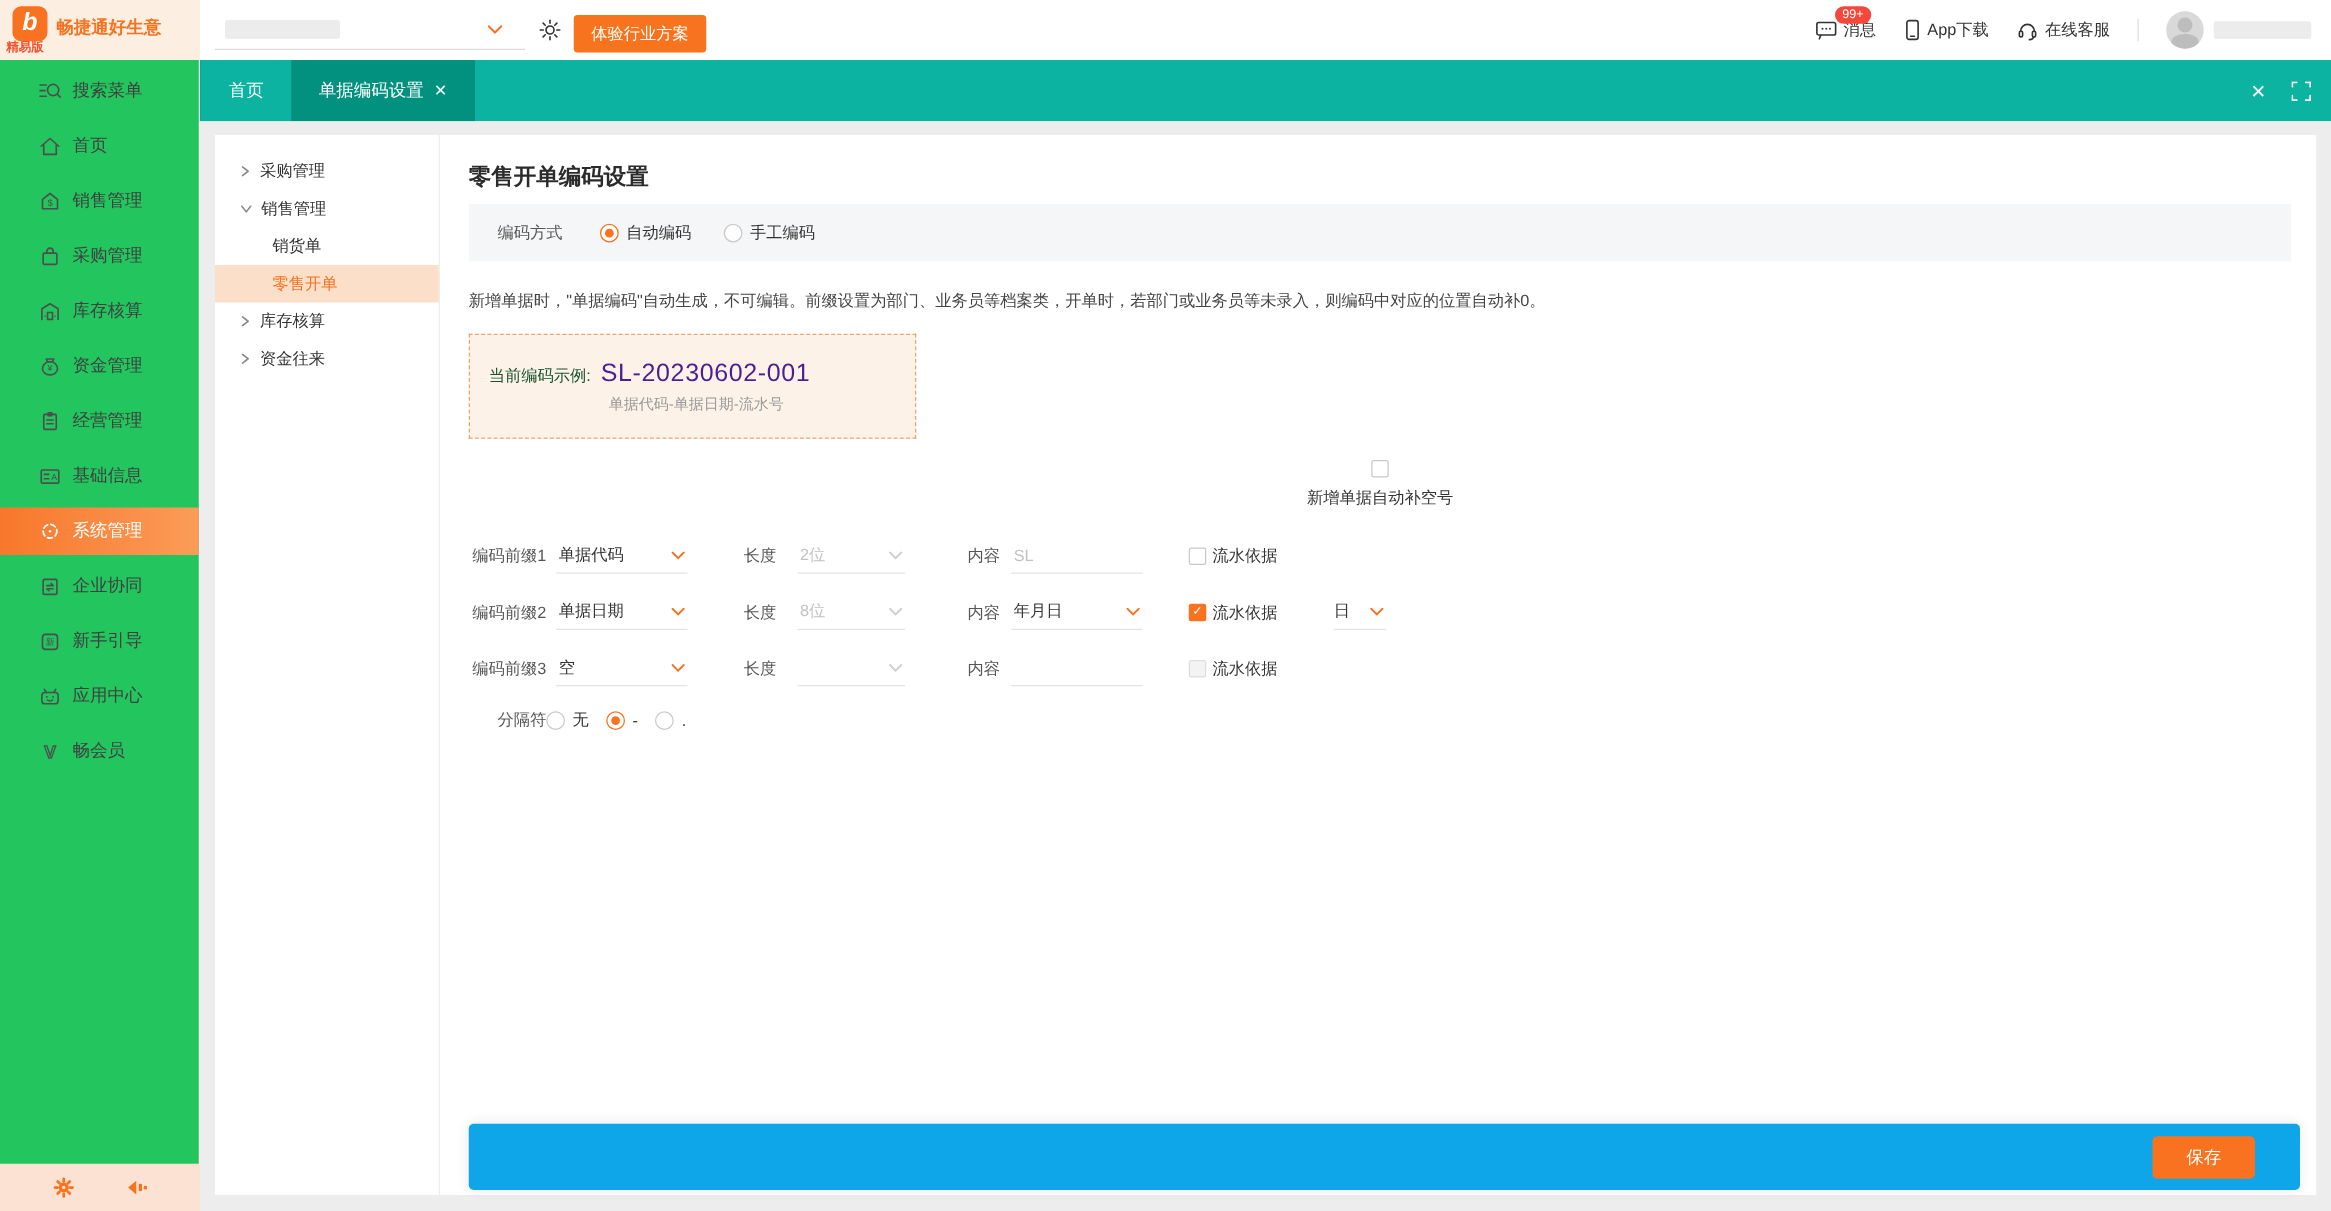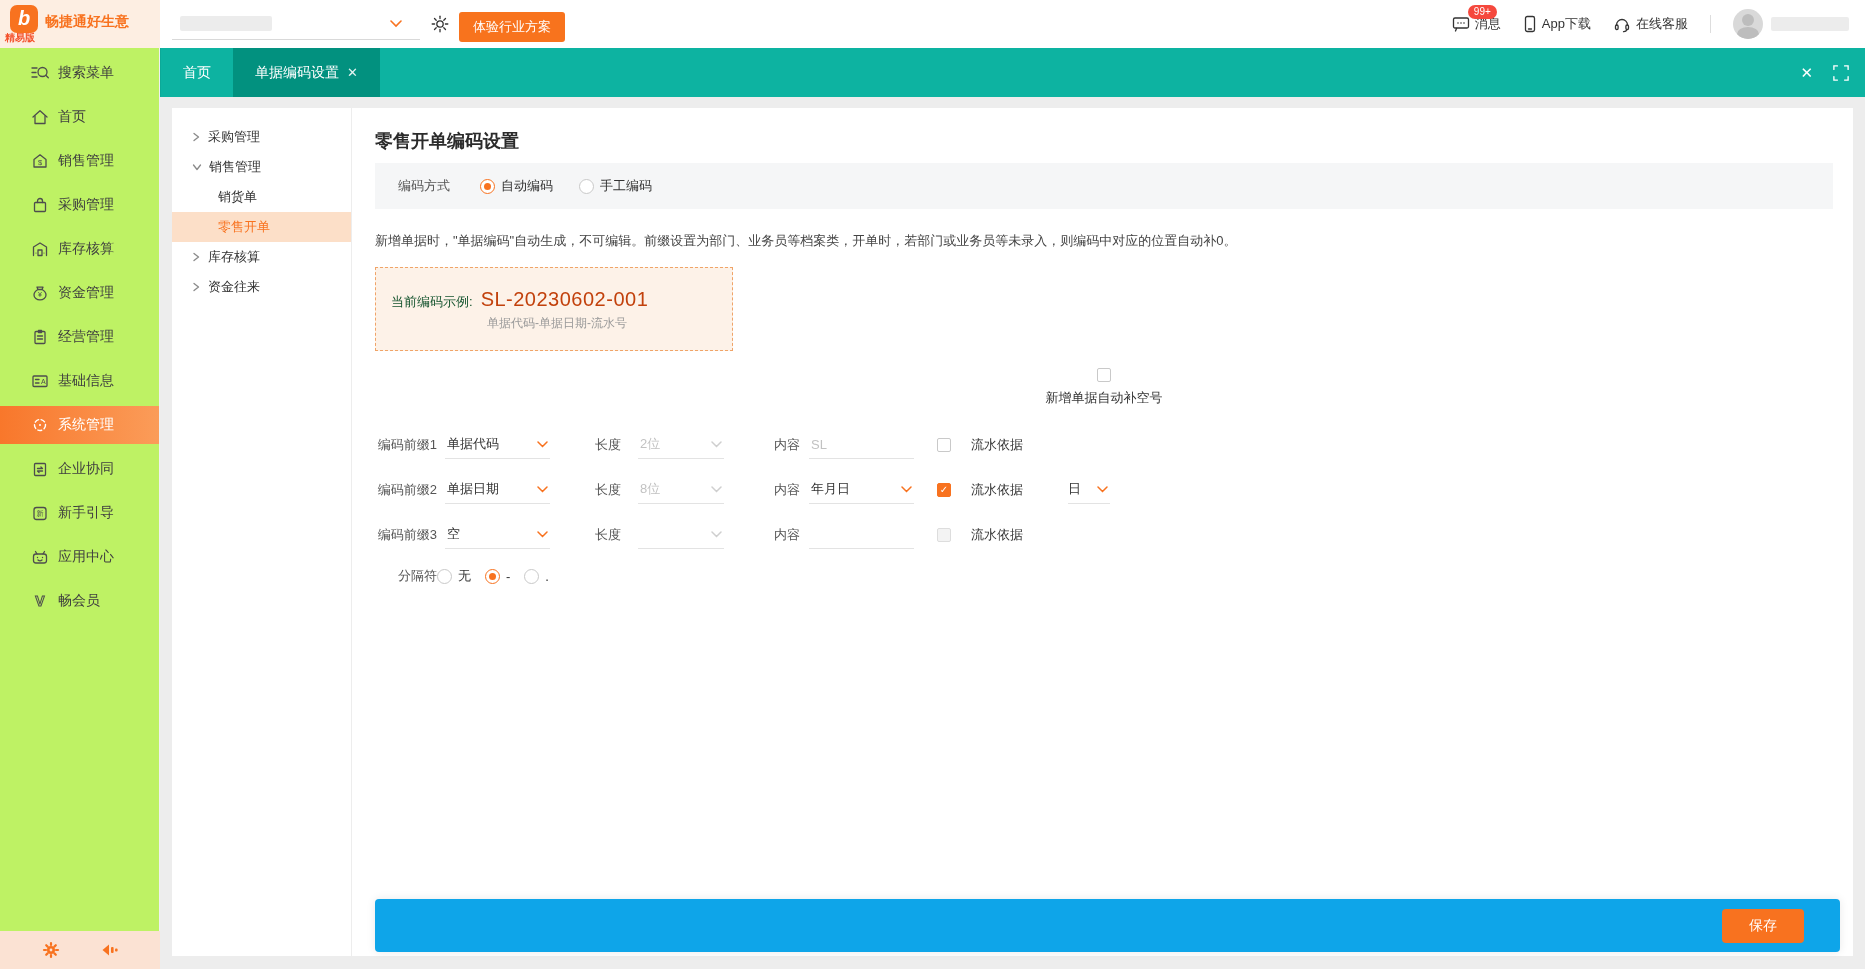--- a/index.html
+++ b/index.html
@@ -36,21 +36,21 @@
   .tabbar { position:absolute; left:160px; top:48px; width:1705px; height:49px; background:#0db3a1; display:flex; align-items:stretch; }
   .tab { display:flex; align-items:center; gap:8px; padding:0 22px; color:#fff; font-size:14px; cursor:pointer; }
   .tab.home { background:#0db3a1; border-left:1px solid rgba(0,0,0,0.05); }
   .tab.active { background:#02917f; }
   .tab-close { font-size:13px; opacity:.9; }
   .tab-spacer { flex:1; }
   .tab-icons { display:flex; align-items:center; gap:20px; padding-right:16px; color:#fff; }
   .tab-icons .tico { cursor:pointer; display:flex; align-items:center; }
 
   
-  .sidebar { position:absolute; left:0; top:48px; width:160px; height:921px; background:#bef264; border-right:1px solid #f0f0f0; }
+  .sidebar { position:absolute; left:0; top:48px; width:160px; height:921px; background:#22c55e; border-right:1px solid #f0f0f0; }
   .side-list { padding-top:6px; }
   .side-item { height:38px; margin-bottom:6px; display:flex; align-items:center; padding-left:30px; gap:8px;
     font-size:14px; color:#3f3f3f; cursor:pointer; }
   .side-item svg { flex:0 0 auto; }
   .side-item.active { background:linear-gradient(90deg,#f8772b 0%,#fb9c59 100%); color:#fff; }
   .side-bottom { position:absolute; left:0; bottom:0; width:160px; height:38px; background:#fbe2d3;
     display:flex; align-items:center; justify-content:space-around; padding:0 22px; }
   .side-bottom .sbico { cursor:pointer; display:flex; align-items:center; }
 
   
@@ -70,21 +70,21 @@
   .toolbar { margin-top:10px; height:46px; background:#f5f6f7; display:flex; align-items:center; padding-left:23px; font-size:13px; }
   .toolbar .tb-label { color:#555; margin-right:30px; }
   .radio-opt { display:flex; align-items:center; gap:6px; margin-right:26px; cursor:pointer; color:#333; }
   .radio { width:15px; height:15px; border-radius:50%; border:1px solid #c9c9c9; background:#fff; position:relative; flex:0 0 auto; }
   .radio.on { border-color:#f8721f; }
   .radio.on::after { content:""; position:absolute; left:3px; top:3px; width:7px; height:7px; border-radius:50%; background:#f8721f; }
   .desc { margin-top:23px; font-size:13px; color:#444; }
   .example-box { margin-top:17px; width:358px; height:84px; background:#fdf2e8; border:1px dashed #f0a468; padding:20px 0 0 15px; }
   .ex-line1 { display:flex; align-items:baseline; gap:8px; }
   .ex-label { font-size:13px; color:#14532d; }
-  .ex-code { font-size:20px; color:#c2410c; letter-spacing:.5px; }
+  .ex-code { font-size:20px; color:#4c1d95; letter-spacing:.5px; }
   .ex-hint { margin-top:4px; margin-left:96px; font-size:12px; color:#999; }
   .check-row { margin-top:17px; display:flex; align-items:center; gap:7px; font-size:13px; color:#333; cursor:pointer;flex-direction:column; }
   .checkbox { width:14px; height:14px; border:1px solid #c9c9c9; border-radius:2px; background:#fff; flex:0 0 auto;
     display:flex; align-items:center; justify-content:center; }
   .checkbox.on { background:#f8721f; border-color:#f8721f; color:#fff; font-size:10px; line-height:1; }
   .checkbox.dis { background:#f3f3f3; border-color:#ddd; }
 
   .form { margin-top:23px; }
   .f-row { display:flex; align-items:center; height:29px; margin-bottom:16px; font-size:13px; }
   .col-label { width:62px; text-align:right; color:#555; flex:0 0 auto; }
@@ -93,21 +93,21 @@
   .sel.dis .val { color:#c2c2c2; }
   .sel .caret { position:absolute; right:2px; top:10px; }
   .w1 { width:105px; margin-left:8px; padding-left:2px; }
   .lab2 { width:36px; margin-left:40px; text-align:center; color:#555; flex:0 0 auto; }
   .w2 { width:86px; margin-left:12px; padding-left:2px; }
   .lab3 { width:30px; margin-left:50px; text-align:left; color:#555; flex:0 0 auto; }
   .w3 { width:105px; margin-left:5px; padding-left:2px; }
   .inp { border:none; border-bottom:1px solid #e3e3e3; height:28px; font-size:13px; color:#333;
     font-family:"Liberation Sans","DejaVu Sans",sans-serif; background:transparent; outline:none; }
   .inp.gray { color:#c2c2c2; }
-  .serial-chk { margin-left:23px; display:flex; align-items:center; gap:20px; cursor:pointer; color:#333; }
+  .serial-chk { margin-left:37px; display:flex; align-items:center; gap:5px; cursor:pointer; color:#333; }
   .day-sel { margin-left:45px; width:42px; }
   .sep-row { margin-top:18px; display:flex; align-items:center; font-size:13px; }
   .sep-row .radio-opt { margin-right:14px; }
   .sep-row .radio-opt:first-of-type { margin-left:8px; }
 
   .footer-bar { position:absolute; left:23px; right:13px; bottom:4px; height:53px; background:#0ea5e9; border-radius:4px;
     box-shadow:0 0 10px rgba(0,0,0,0.09); display:flex; align-items:center; justify-content:flex-end; padding-right:36px; }
   .save-btn { width:82px; height:34px; background:#f8721f; color:#fff; border:none; border-radius:4px; font-size:14px; cursor:pointer; }
 
   svg { display:block; }

